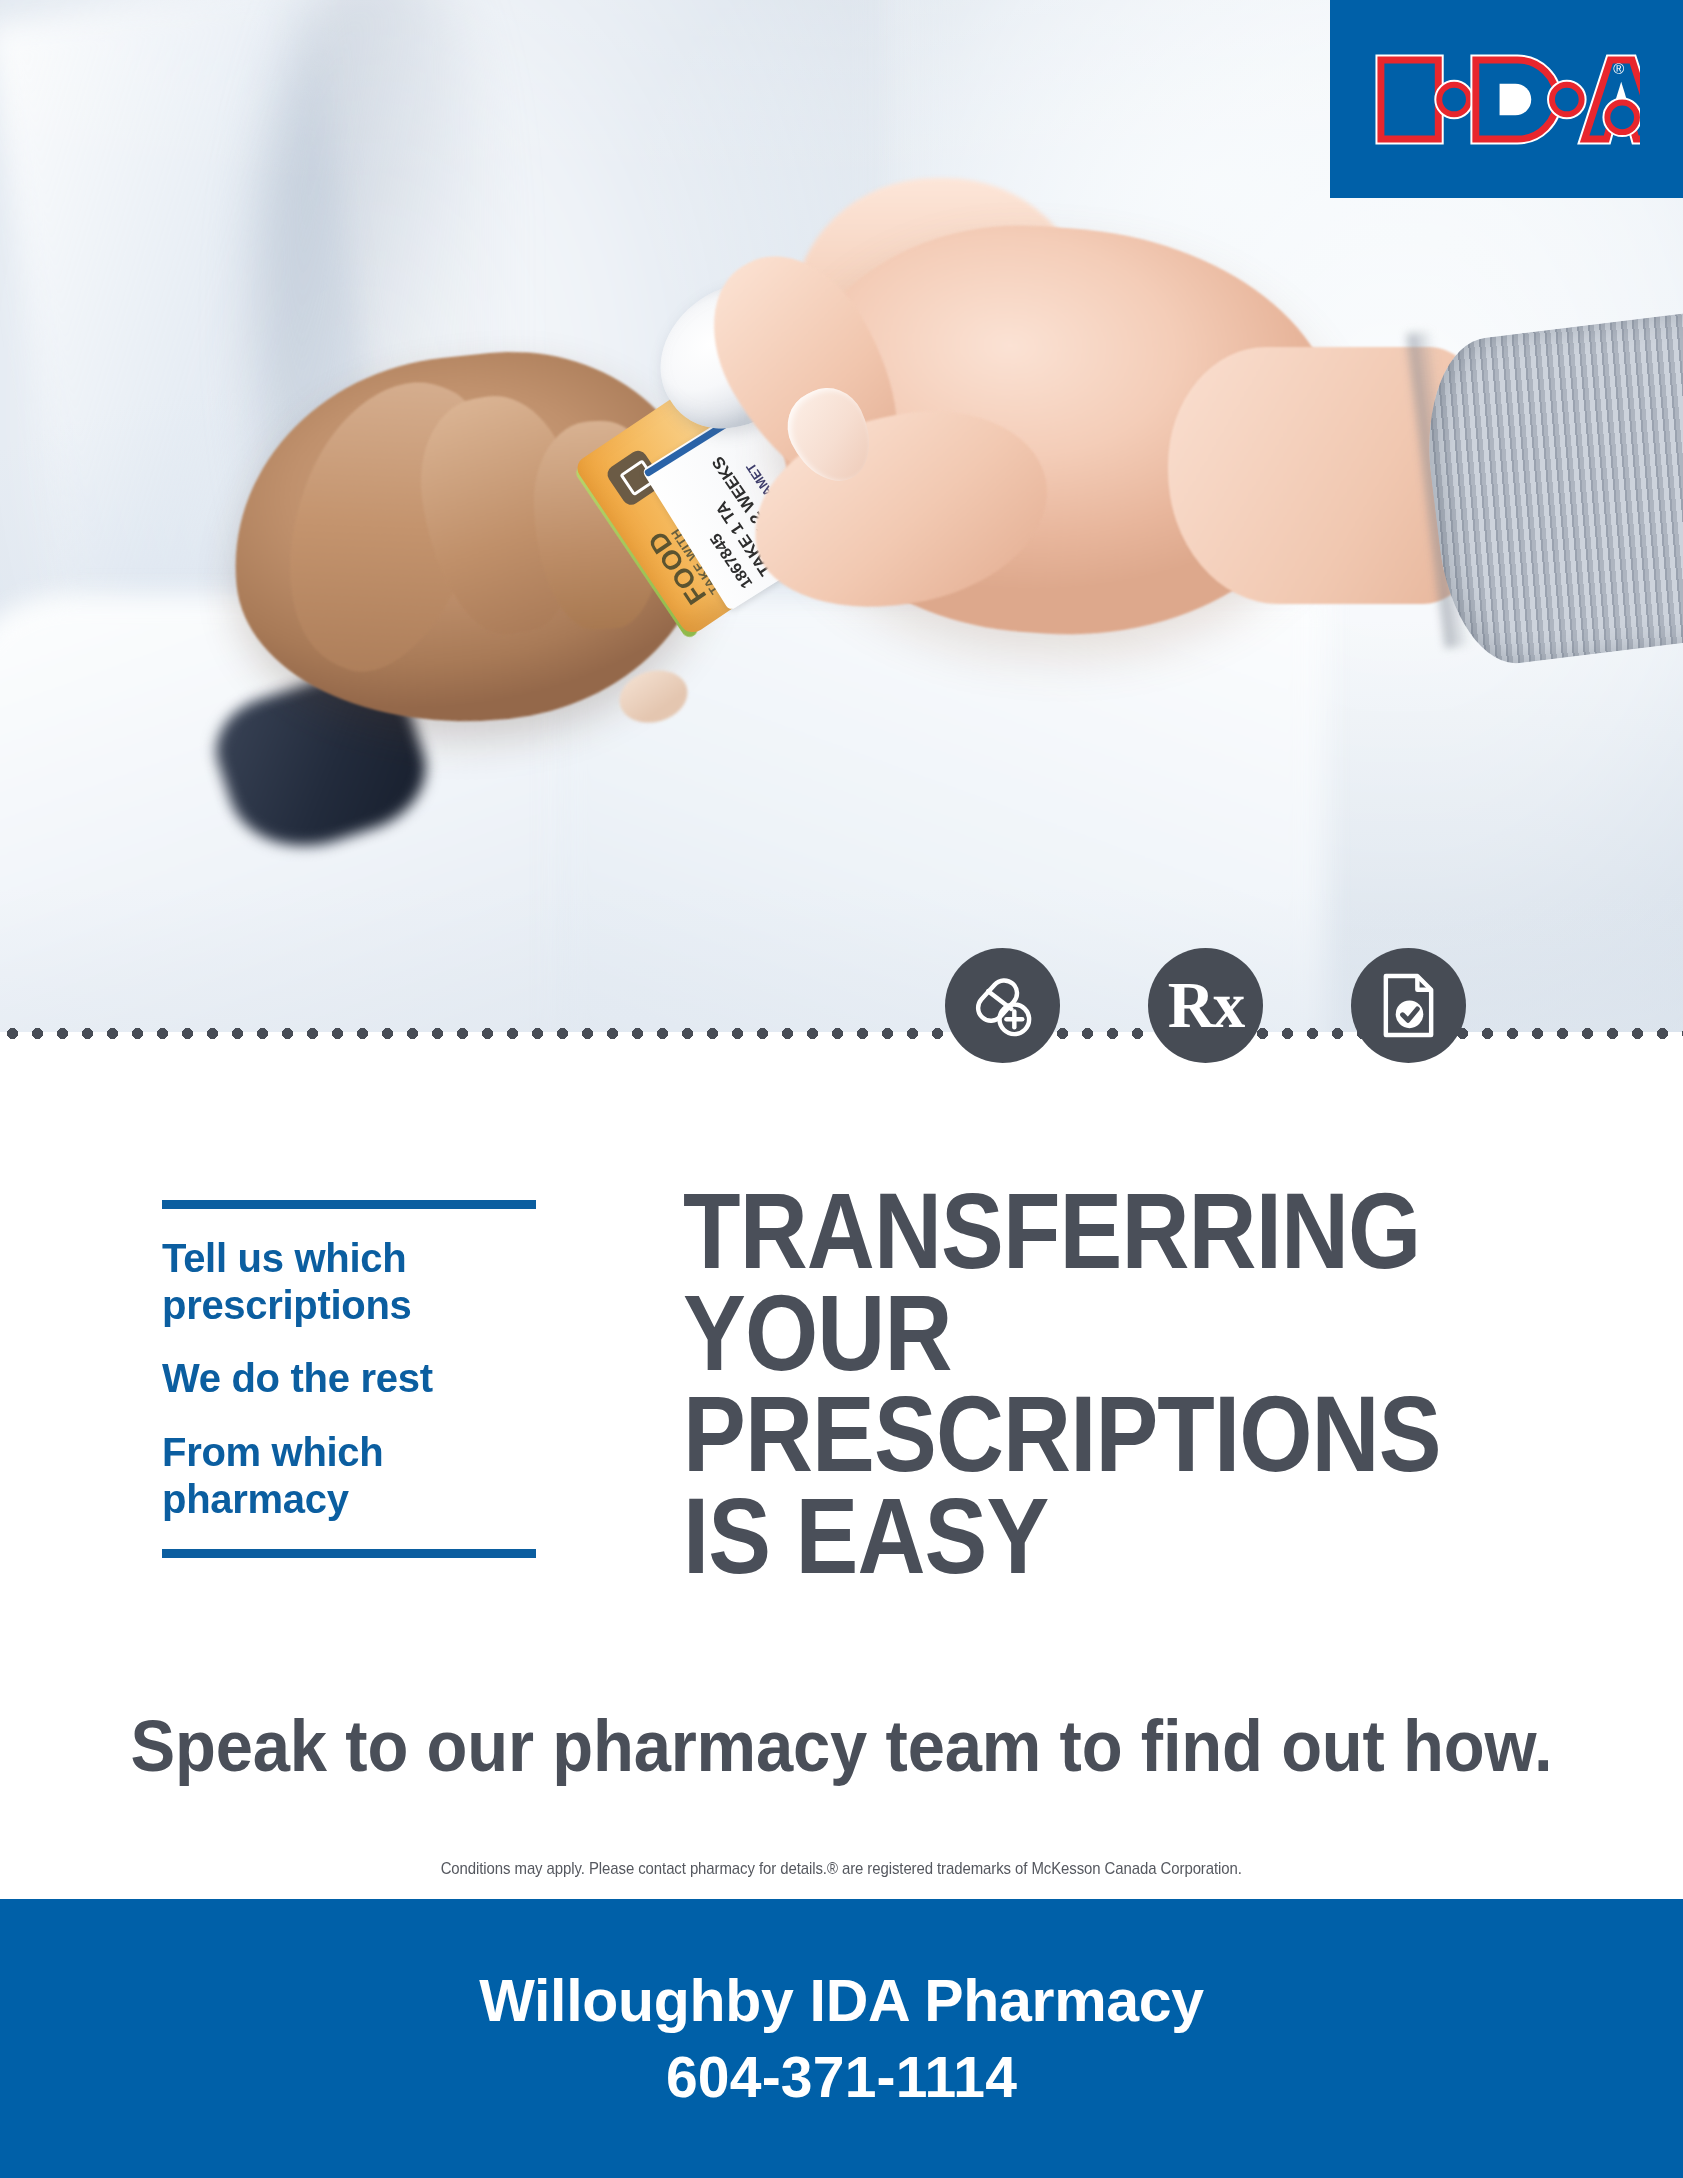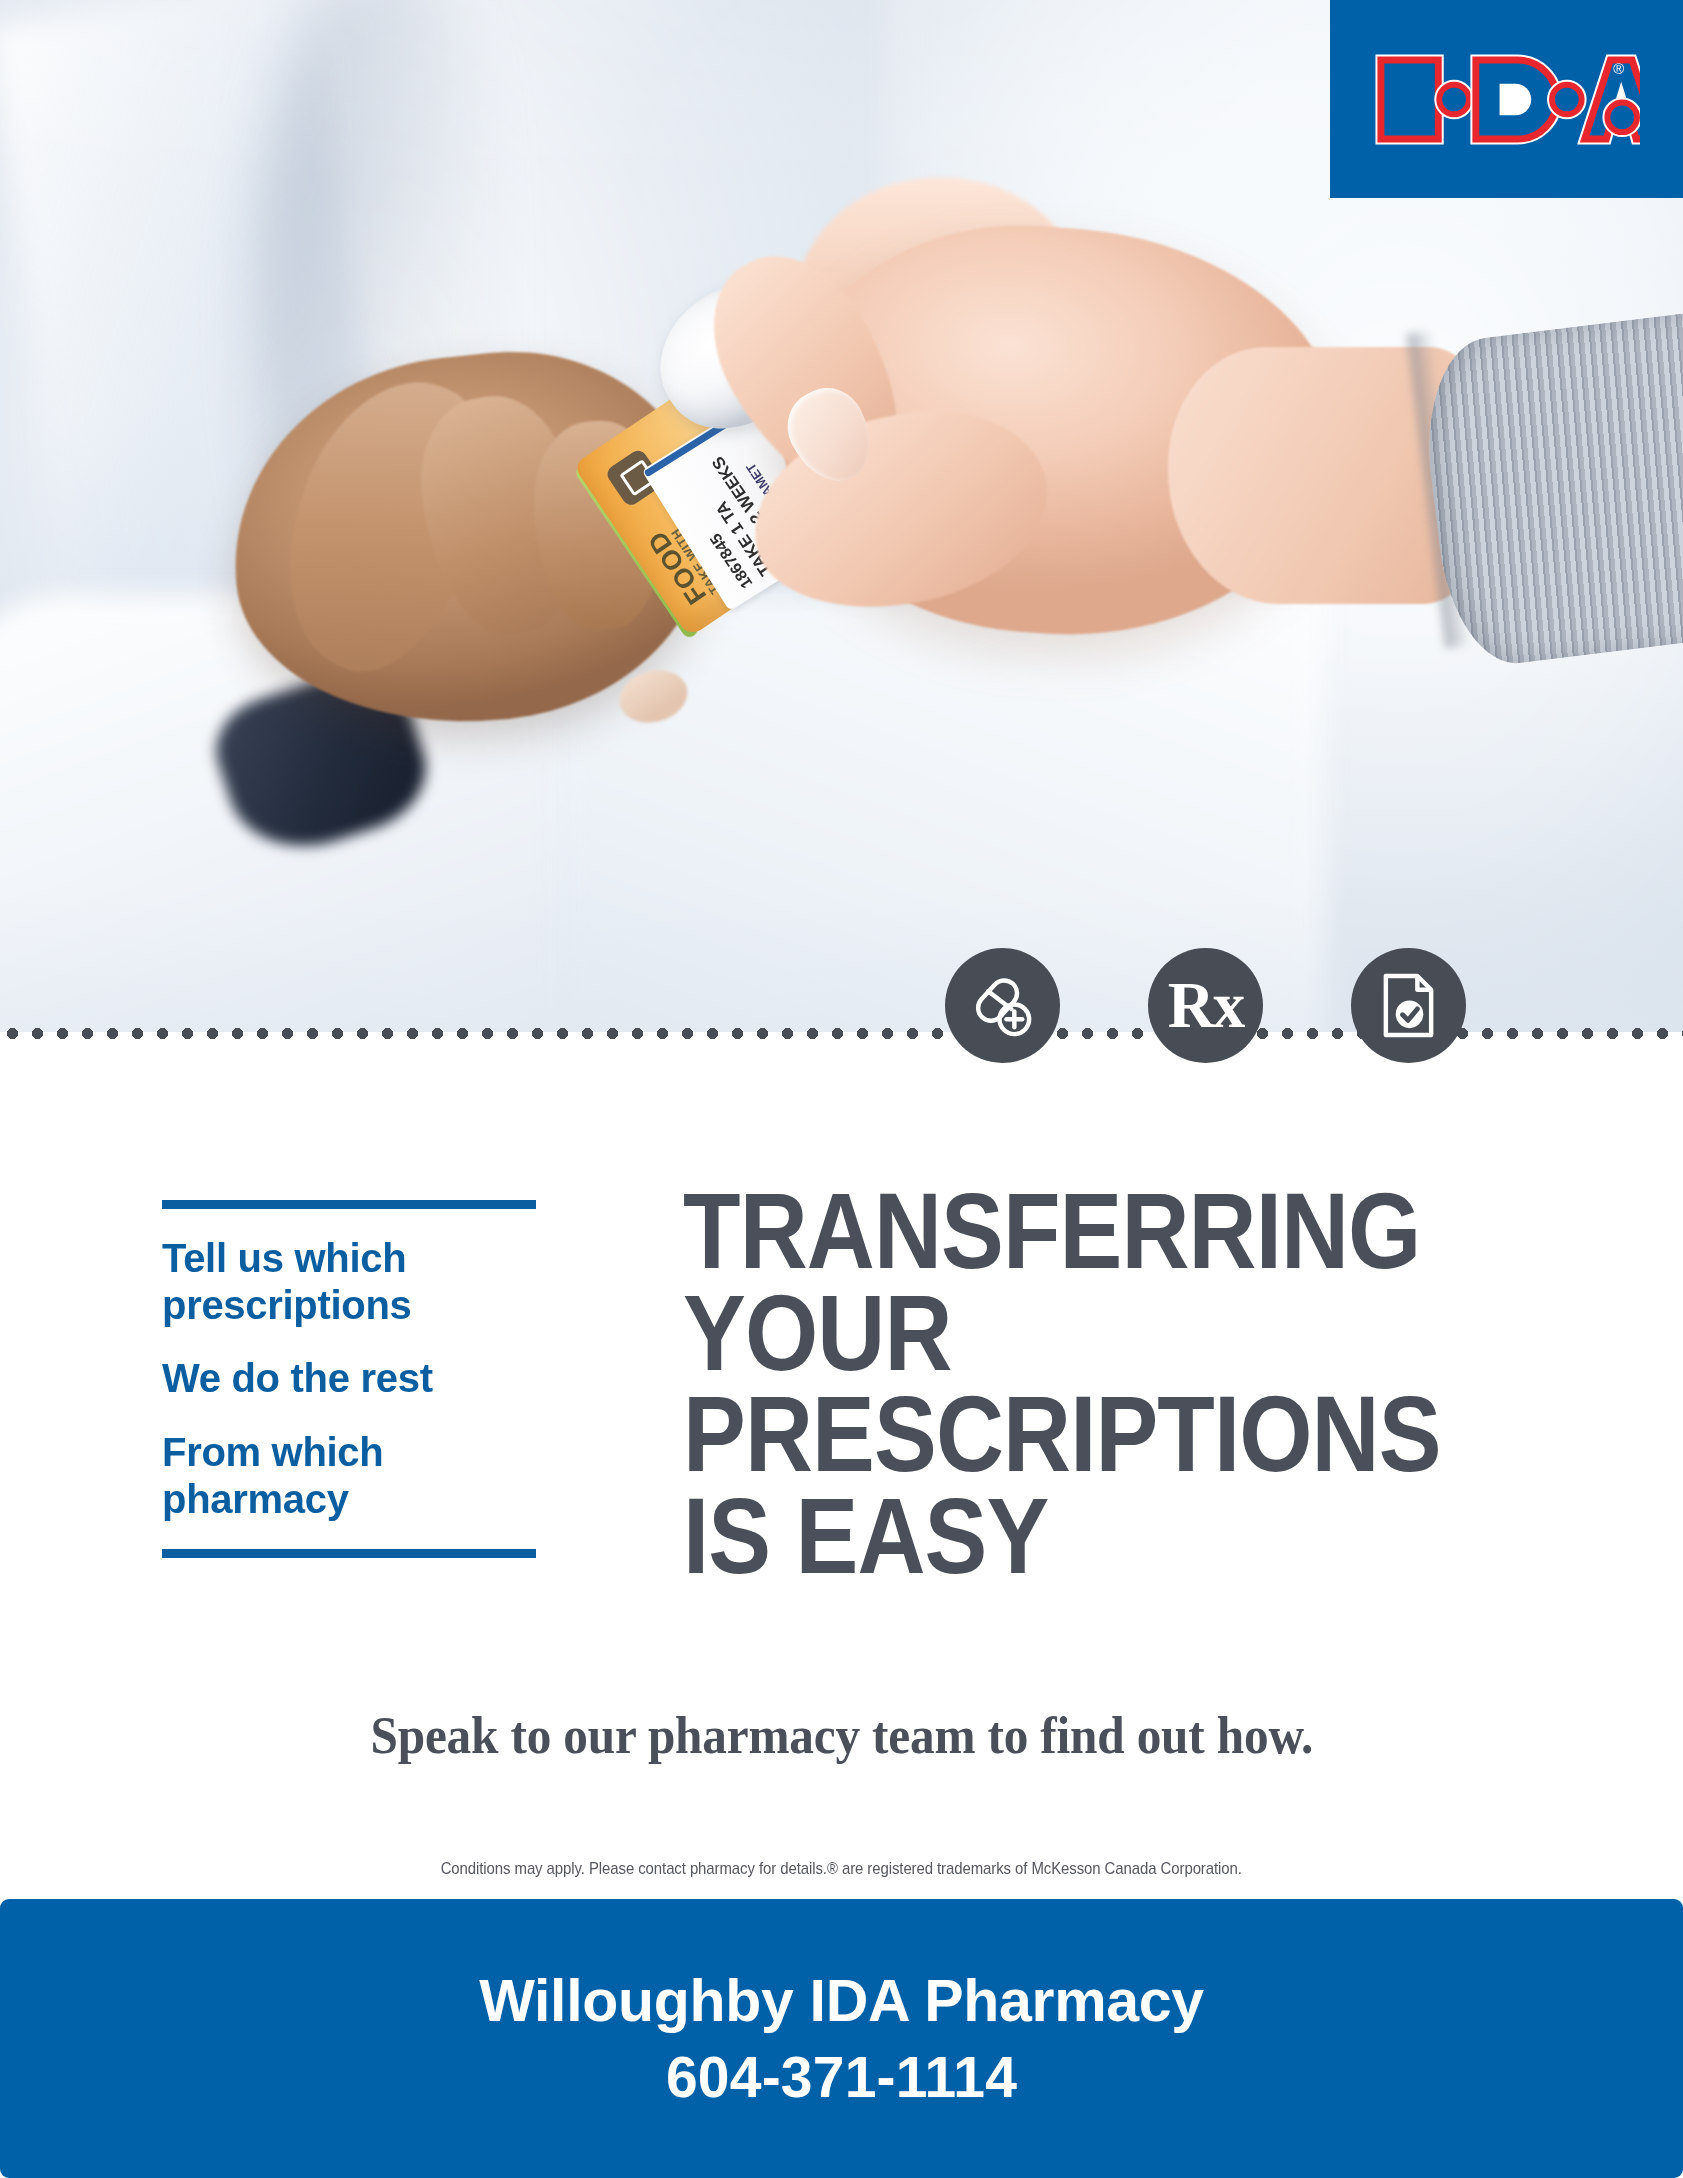--- a/index.html
+++ b/index.html
@@ -469,23 +469,23 @@
   }
   .headline .hl-line { display: block; white-space: nowrap; }
 
   .subhead {
     position: absolute;
     left: 0;
     top: 673px;
     width: 1683px;
     text-align: center;
     color: #4a4f59;
-    font-family: Liberation Serif, serif;
+    font-family: Liberation Sans, sans-serif;
     font-weight: bold;
-    font-size: 53px;
+    font-size: 72px;
     letter-spacing: -0.2px;
   }
   .subhead-inner {
     display: inline-block;
     transform: scaleX(.93);
   }
 
   .disclaimer {
     position: absolute;
     left: 0;
@@ -507,21 +507,20 @@
     position: absolute;
     left: 0;
     top: 1899px;
     width: 1683px;
     height: 279px;
     background: #0060a8;
     display: flex;
     flex-direction: column;
     align-items: center;
     justify-content: center;
-    border-radius: 9px;
   }
   .footer-name {
     color: #ffffff;
     font-family: "Liberation Sans Narrow", "Liberation Sans", sans-serif;
     font-weight: bold;
     font-size: 59px;
     letter-spacing: -0.3px;
     line-height: 1.12;
   }
   .footer-phone {

